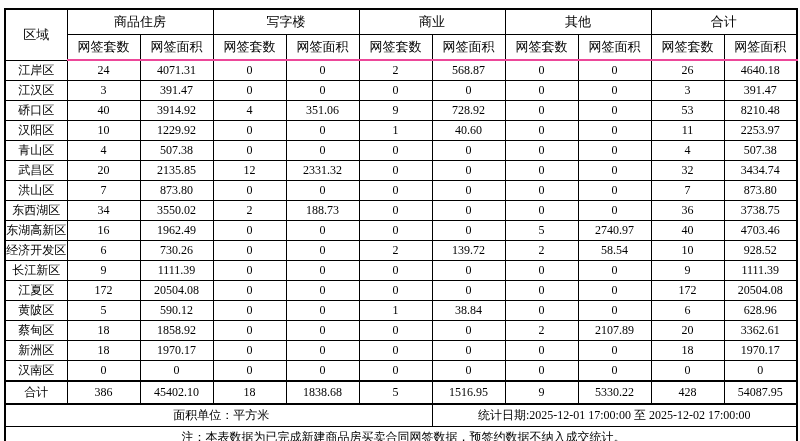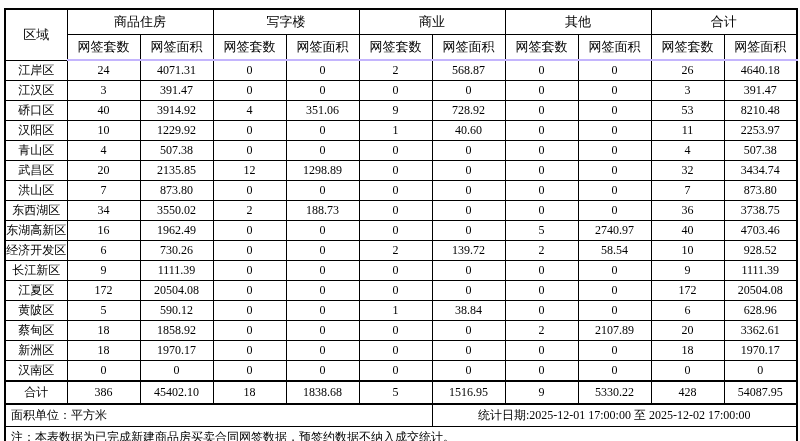--- a/index.html
+++ b/index.html
@@ -22,26 +22,26 @@
   th,td{
     border:1px solid #000;
     text-align:center;
     font-weight:normal;
     font-size:12px;
     padding:0;
     white-space:nowrap;
     overflow:hidden;
   }
   thead th{height:24px;font-size:13px;}
-  thead tr.subhead th{border-bottom:2px solid #c4b5fd;margin-left:24px;}
+  thead tr.subhead th{border-bottom:2px solid #ec4899;margin-left:24px;}
   tbody td{height:19px;}
   tr.total-row td{border-top:2px solid #000;height:21px;}
   tfoot td{height:21px;}
   tfoot tr.meta-row td{border-top:2px solid #000;}
-  td.left{text-align:left;padding-left:5px;}
+  td.left{text-align:center;padding-left:5px;}
 </style>
 </head>
 <body>
 
 <div class="table-wrap">
   <table>
     <colgroup>
       <col style="width:62px">
       <col style="width:73px">
         <col style="width:73px">
@@ -140,21 +140,21 @@
           <td>0</td>
           <td>0</td>
           <td>4</td>
           <td>507.38</td>
         </tr>
         <tr>
           <td>武昌区</td>
           <td>20</td>
           <td>2135.85</td>
           <td>12</td>
-          <td>1298.89</td>
+          <td>2331.32</td>
           <td>0</td>
           <td>0</td>
           <td>0</td>
           <td>0</td>
           <td>32</td>
           <td>3434.74</td>
         </tr>
         <tr>
           <td>洪山区</td>
           <td>7</td>

